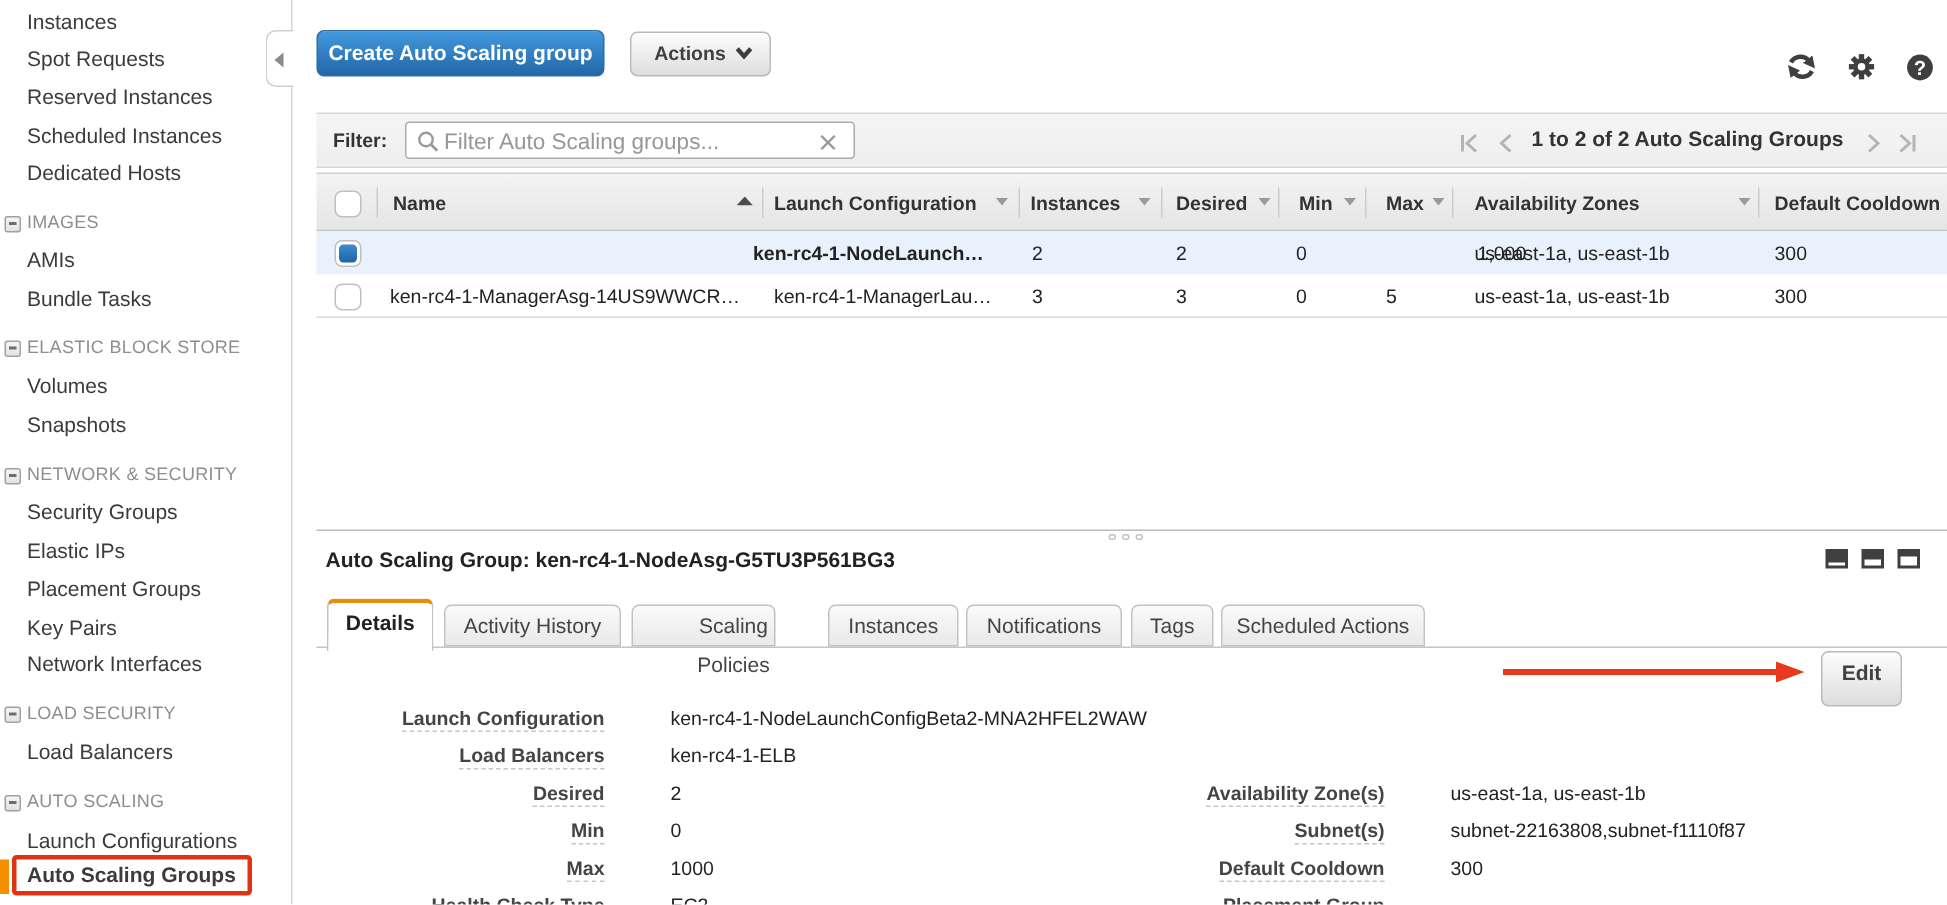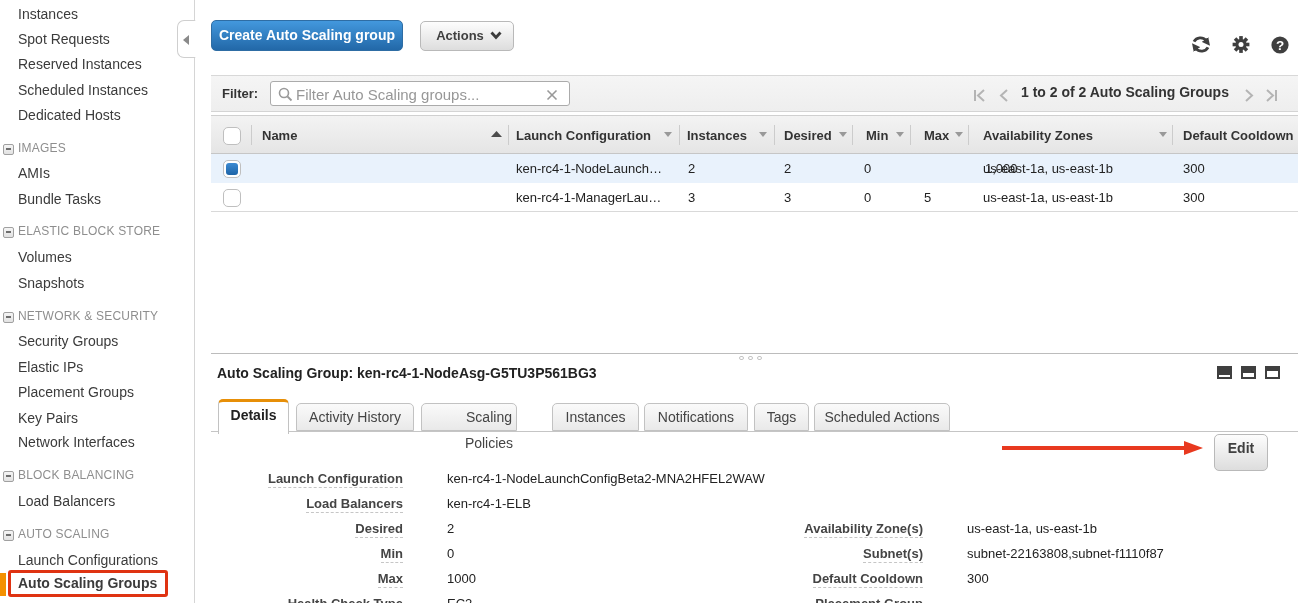--- a/index.html
+++ b/index.html
@@ -101,21 +101,21 @@
     <div class="nav" style="top:249px;">Volumes</div>
     <div class="nav" style="top:275px;">Snapshots</div>
     <div class="minus" style="top:312px;"></div>
     <div class="nav-h" style="top:309px;text-align:center;">NETWORK &amp; SECURITY</div>
     <div class="nav" style="top:333px;">Security Groups</div>
     <div class="nav" style="top:359px;">Elastic IPs</div>
     <div class="nav" style="top:384px;">Placement Groups</div>
     <div class="nav" style="top:410px;">Key Pairs</div>
     <div class="nav" style="top:434px;">Network Interfaces</div>
     <div class="minus" style="top:471px;"></div>
-    <div class="nav-h" style="top:468px;">BLOCK BALANCING</div>
+    <div class="nav-h" style="top:468px;">LOAD SECURITY</div>
     <div class="nav" style="top:493px;">Load Balancers</div>
     <div class="minus" style="top:530px;"></div>
     <div class="nav-h" style="top:527px;">AUTO SCALING</div>
     <div class="nav" style="top:552px;">Launch Configurations</div>
     <div class="nav" style="top:575px; font-weight:bold;">Auto Scaling Groups</div>
     <div id="selbar"></div>
     <div id="selbox"></div>
   </div>
   <div id="collapse">
       <svg width="10" height="12">
@@ -223,30 +223,31 @@
       <div class="hcell" style="left:772px;">Availability Zones</div>
       <div class="harrow" style="left:948px;"></div>
       <div class="hsep" style="left:961px;"></div>
       <div class="hcell" style="left:972px;">Default Cooldown</div>
     </div>
 
     <div id="row1" class="row">
       <div class="cb" style="top:6px;">
           <div class="cb-in"></div>
         </div>
-      <div class="rcell" style="left:305px;">ken-rc4-1-NodeLaunch…</div>
+      <div class="rcell" style="left:291px;font-weight:bold;">ken-rc4-1-NodeLaunch…</div>
       <div class="rcell" style="left:477px;">2</div>
       <div class="rcell" style="left:573px;">2</div>
       <div class="rcell" style="left:653px;">0</div>
       <div class="rcell" style="left:738px;margin-left:36px;">1,000</div>
       <div class="rcell" style="left:772px;">us-east-1a, us-east-1b</div>
       <div class="rcell" style="left:972px;">300</div>
     </div>
     <div id="row2" class="row">
       <div class="cb" style="top:6px;"></div>
+      <div class="rcell" style="left:49px;">ken-rc4-1-ManagerAsg-14US9WWCR…</div>
       <div class="rcell" style="left:305px;">ken-rc4-1-ManagerLau…</div>
       <div class="rcell" style="left:477px;">3</div>
       <div class="rcell" style="left:573px;">3</div>
       <div class="rcell" style="left:653px;">0</div>
       <div class="rcell" style="left:713px;">5</div>
       <div class="rcell" style="left:772px;">us-east-1a, us-east-1b</div>
       <div class="rcell" style="left:972px;">300</div>
     </div>
 
     <div id="split"></div>

